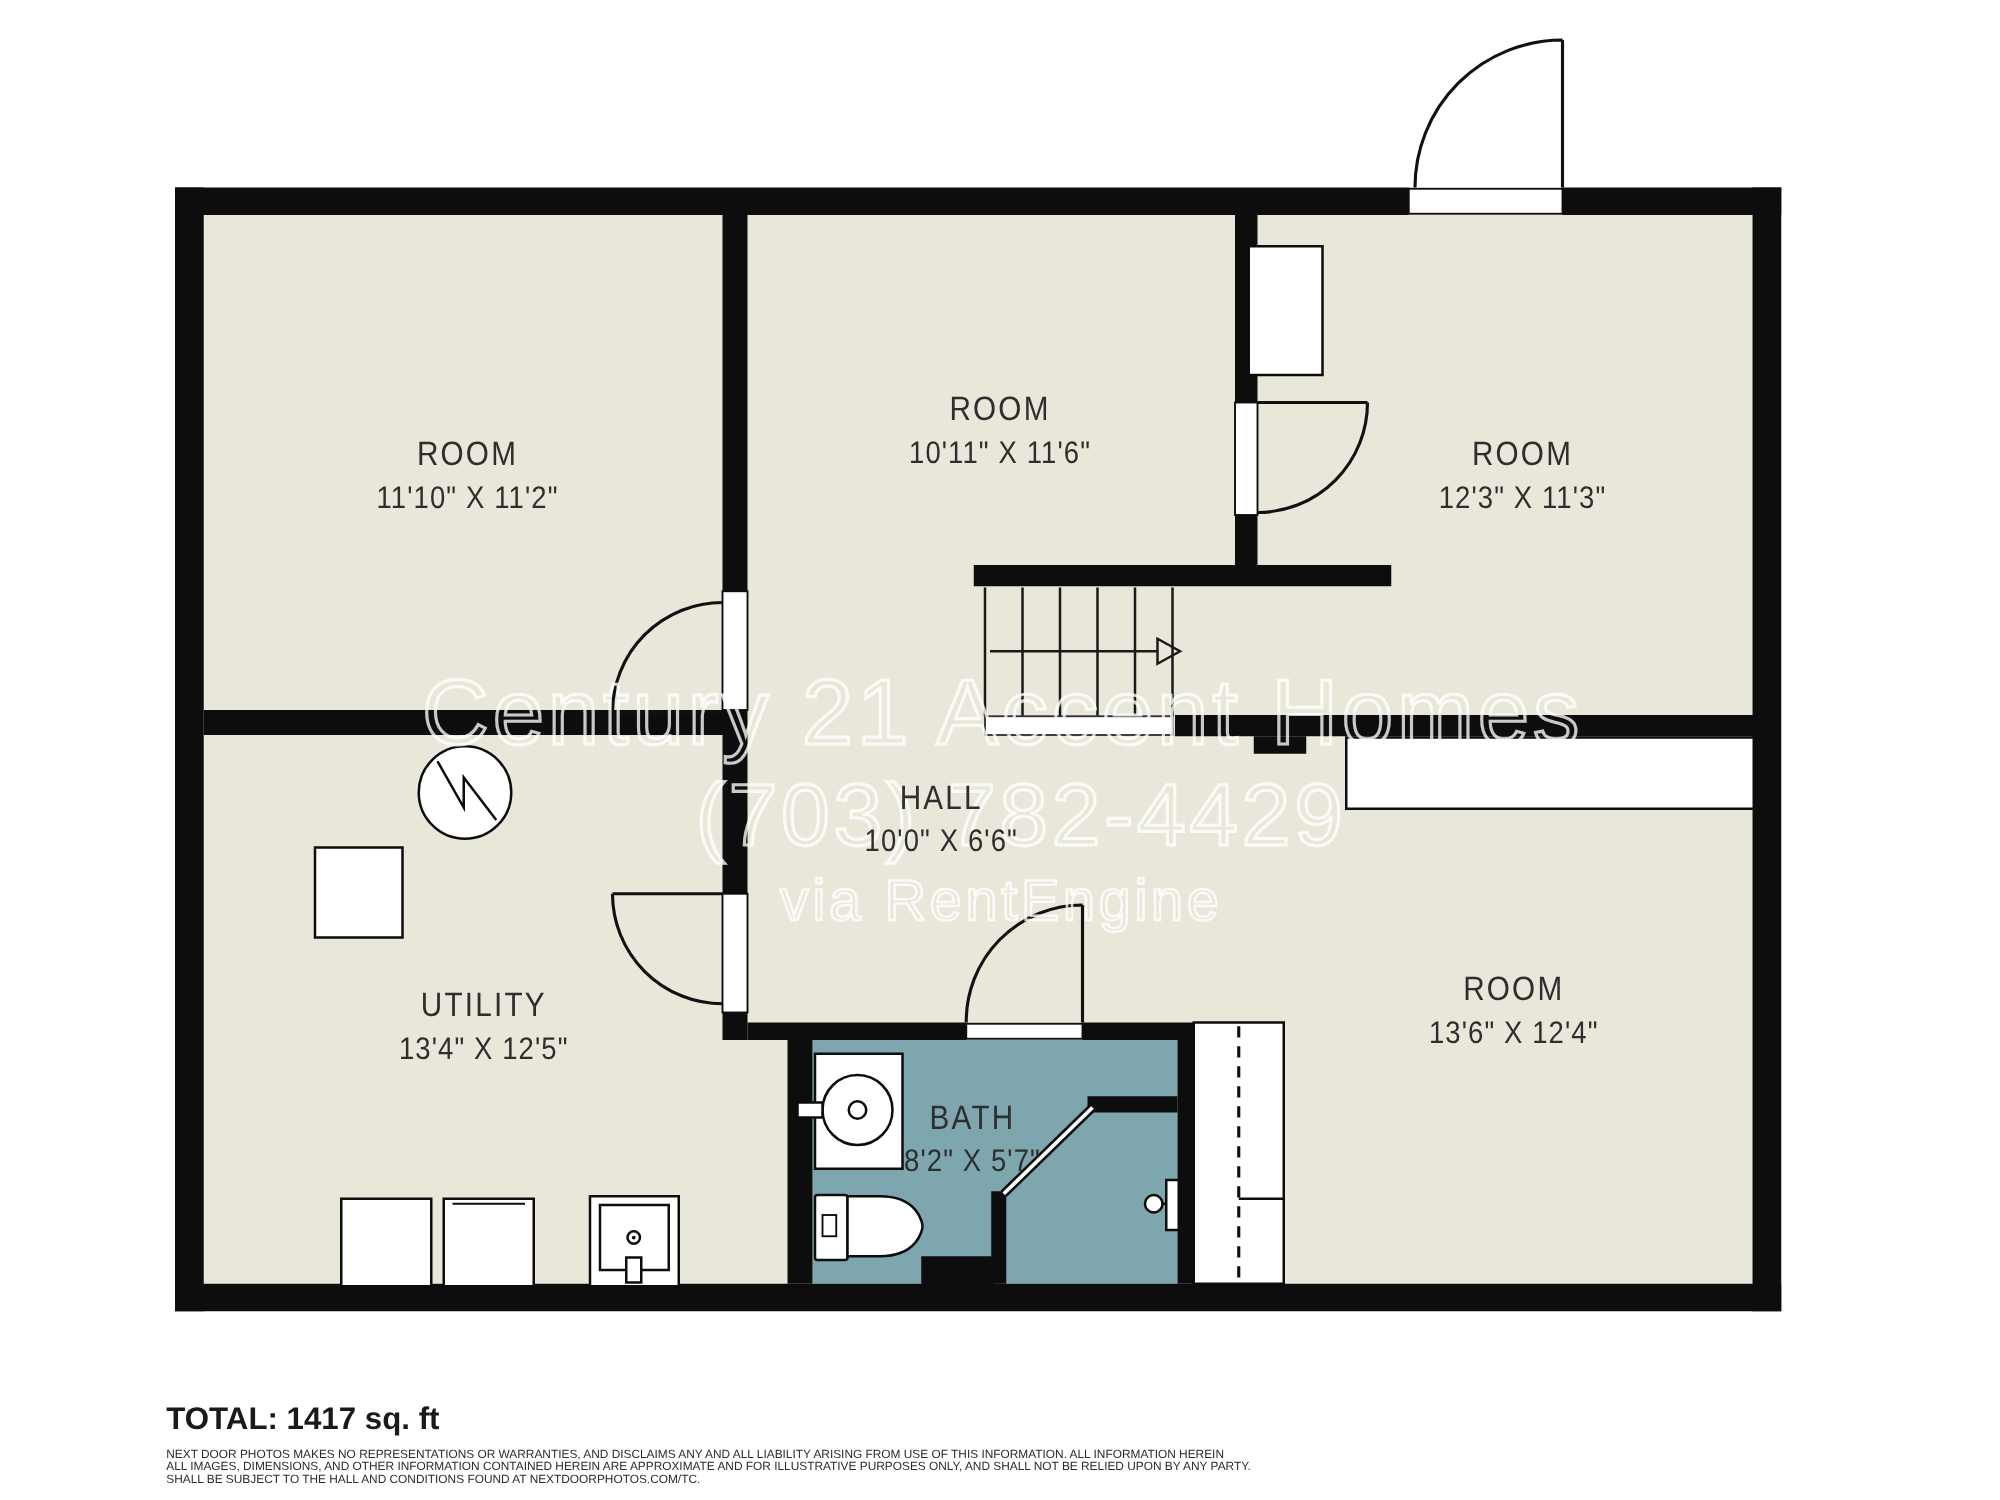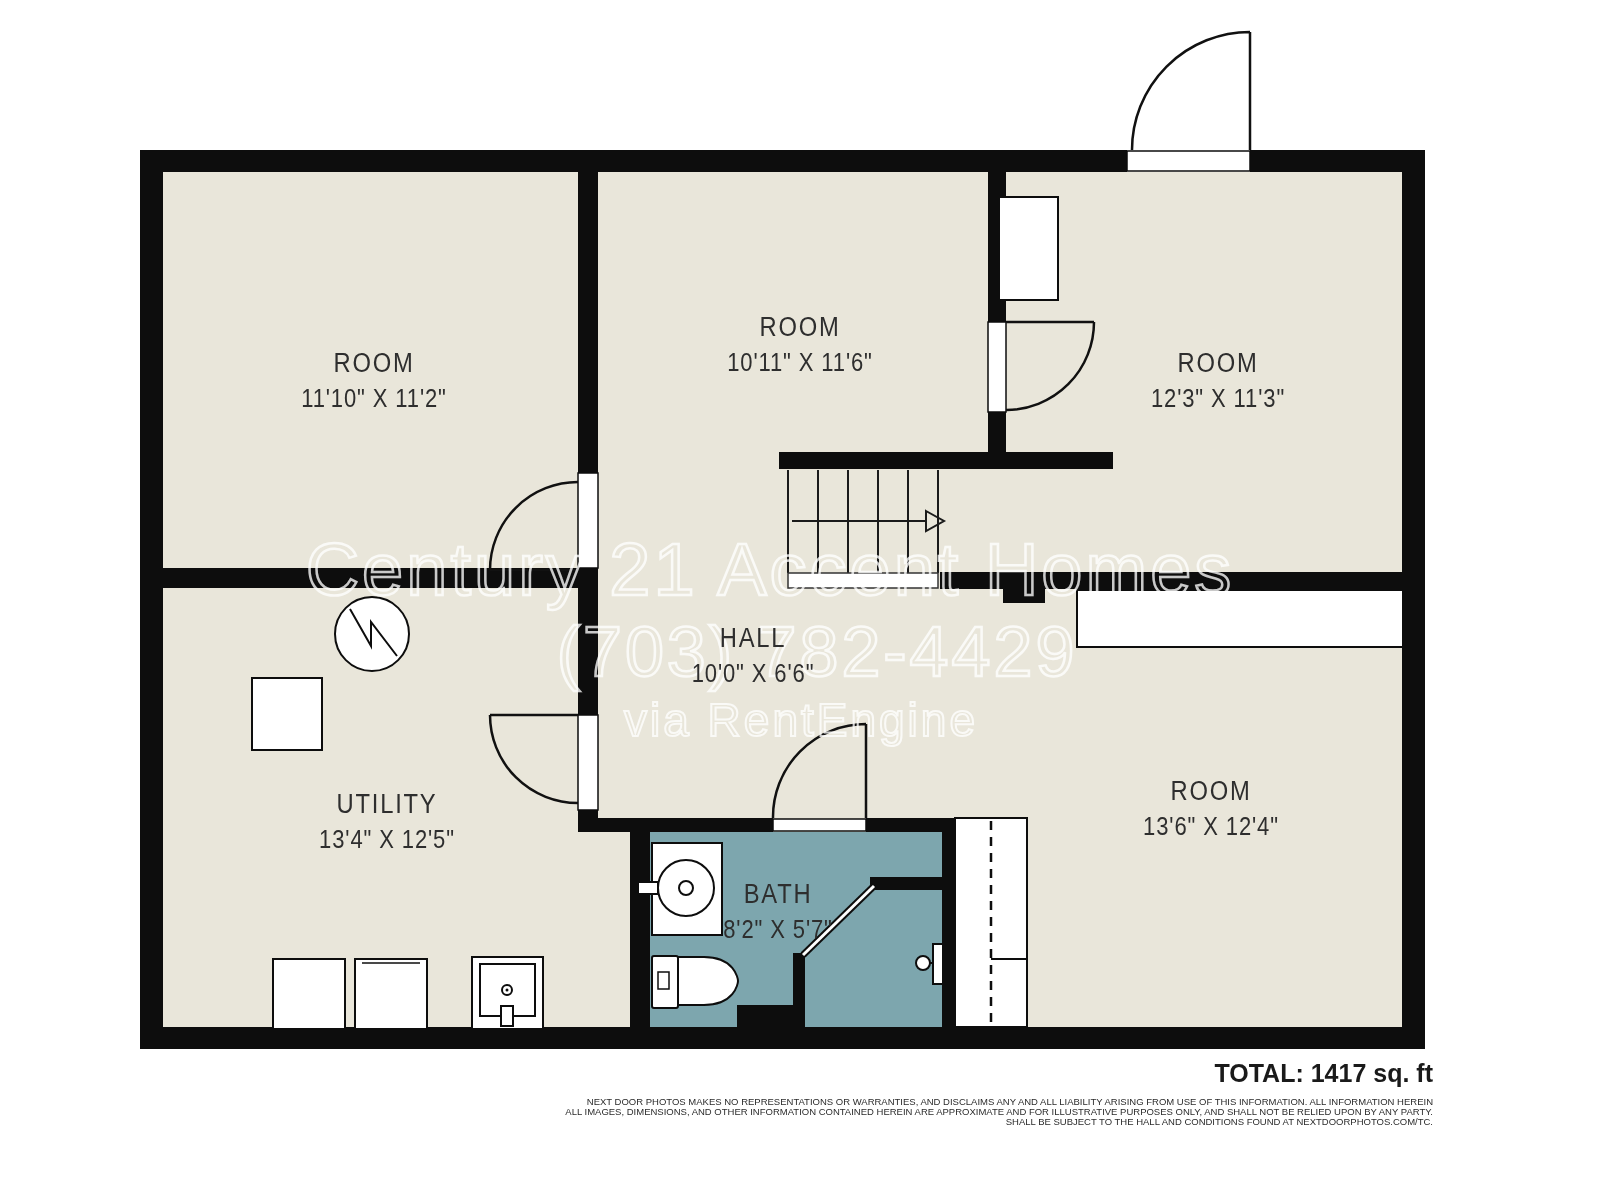--- a/index.html
+++ b/index.html
@@ -22,22 +22,22 @@
   .rname{font-size:27px;line-height:27px;letter-spacing:2px;}
   .rdims{font-size:25px;line-height:25px;margin-top:9px;letter-spacing:1px;}
   
   .wmline{position:absolute;transform:translateX(-50%);white-space:nowrap;z-index:20;
           color:transparent;-webkit-text-stroke:2.5px rgba(255,255,255,0.78);
           letter-spacing:3px;font-weight:400;}
   .wm1{font-size:74px;line-height:74px;}
   .wm2{font-size:70px;line-height:70px;}
   .wm3{font-size:46px;line-height:46px;margin-left:16px;-webkit-text-stroke-width:2px;}
   
-  #footer{position:absolute;left:783px;top:1058px;transform:translateX(-50%);
-          width:1300px;text-align:right;color:#1a1a1a;z-index:30;}
+  #footer{position:absolute;left:783px;top:1120px;transform:translateX(-50%);
+          width:1300px;text-align:left;color:#1a1a1a;z-index:30;}
   .f-total{font-size:25px;font-weight:bold;line-height:30px;}
   .f-line{font-size:23px;line-height:26px;}
   .fineprint{margin-top:9px;color:#2b2b2b;}
   .fineprint div{font-size:9.5px;line-height:9.8px;letter-spacing:0;}
 </style>
 </head>
 <body>
 
 <div id="stage">
 
@@ -145,21 +145,21 @@
         <path d="M803,955 L874,886" stroke="#ffffff" stroke-width="3" fill="none"></path>
       </g>
       <g>
         <rect class="wh" x="933" y="944" width="10" height="40" stroke-width="1.5"></rect>
         <path class="ln" stroke-width="2" d="M933,963 H929"></path>
         <circle class="wh" cx="923" cy="963" r="7" stroke-width="2"></circle>
       </g>
     </g>
   </svg>
 
-  <div class="wmline wm1" style="left:770px;top:533px;">Century 21 Accent Homes</div>
+  <div class="wmline wm1" style="left:802px;top:533px;">Century 21 Accent Homes</div>
   <div class="wmline wm2" style="left:785px;top:617px;margin-left:32px;">(703) 782-4429</div>
   <div class="wmline wm3" style="left:785px;top:697px;">via RentEngine</div>
 
   <div class="lbl" style="left:374px;top:350px;">
     <div class="rname">ROOM</div>
     <div class="rdims">11'10" X 11'2"</div>
   </div>
   <div class="lbl" style="left:800px;top:314px;">
     <div class="rname">ROOM</div>
     <div class="rdims">10'11" X 11'6"</div>

